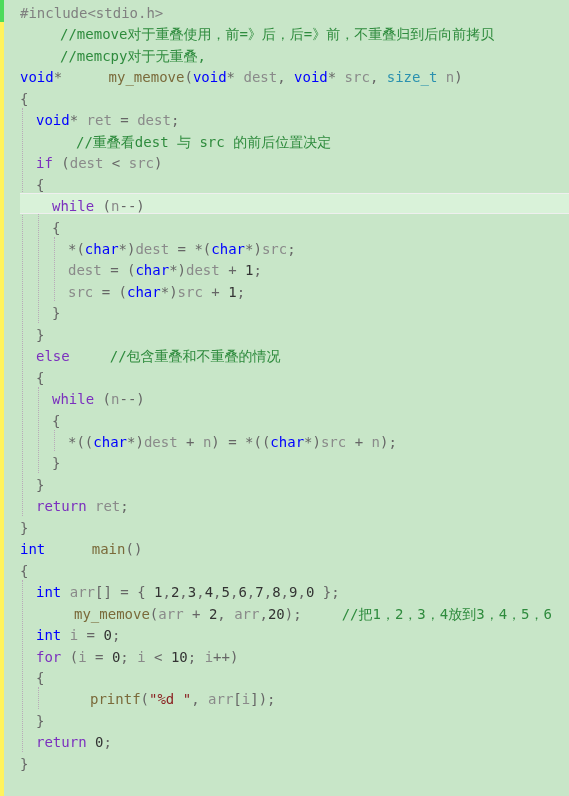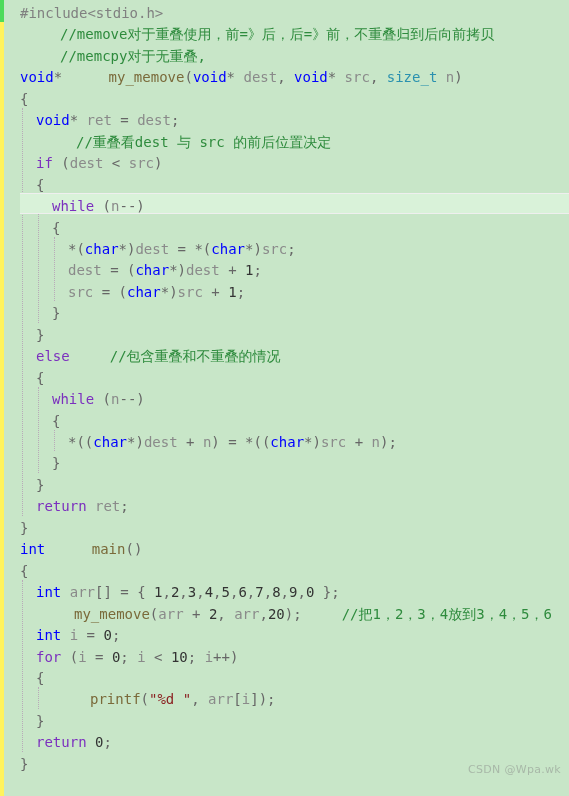--- a/index.html
+++ b/index.html
@@ -171,14 +171,13 @@
       <div class="indent" style="left: 38px; top: 387.1px; height: 85.8px;"></div>
       <div class="indent" style="left: 38px; top: 687.4px; height: 21.45px;"></div>
       <div class="indent" style="left: 54px; top: 236.95px; height: 64.35px;"></div>
       <div class="indent" style="left: 54px; top: 430px; height: 21.45px;"></div>
     </div>
 
   <div id="curline" style="top: 193.05px;"></div>
 
   <div id="code"><div class="line" style="top: 1px; left: 20px;"><span class="pre">#include&lt;stdio.h&gt;</span></div><div class="line" style="top: 22.45px; left: 20px;"><span class="cmt">//memove对于重叠使用，前=》后，后=》前，不重叠归到后向前拷贝</span></div><div class="line" style="top: 43.9px; left: 20px;"><span class="cmt">//memcpy对于无重叠,</span></div><div class="line" style="top: 65.35px; left: 20px;"><span class="kw">void</span><span class="pun">* </span><span class="fn">my_memove</span><span class="pun">(</span><span class="kw">void</span><span class="pun">* </span><span class="id">dest</span><span class="pun">, </span><span class="kw">void</span><span class="pun">* </span><span class="id">src</span><span class="pun">, </span><span class="ty2">size_t</span><span class="pun"> </span><span class="id">n</span><span class="pun">)</span></div><div class="line" style="top: 86.8px; left: 20px;"><span class="pun">{</span></div><div class="line" style="top: 108.25px; left: 36px;"><span class="kw">void</span><span class="pun">* </span><span class="id">ret</span><span class="pun"> = </span><span class="id">dest</span><span class="pun">;</span></div><div class="line" style="top: 129.7px; left: 36px;"><span class="cmt">//重叠看dest 与 src 的前后位置决定</span></div><div class="line" style="top: 151.15px; left: 36px;"><span class="kwp">if</span><span class="pun"> (</span><span class="id">dest</span><span class="pun"> &lt; </span><span class="id">src</span><span class="pun">)</span></div><div class="line" style="top: 172.6px; left: 36px;"><span class="pun">{</span></div><div class="line" style="top: 194.05px; left: 52px;"><span class="kwp">while</span><span class="pun"> (</span><span class="id">n</span><span class="pun">--)</span></div><div class="line" style="top: 215.5px; left: 52px;"><span class="pun">{</span></div><div class="line" style="top: 236.95px; left: 68px;"><span class="pun">*(</span><span class="kw">char</span><span class="pun">*)</span><span class="id">dest</span><span class="pun"> = *(</span><span class="kw">char</span><span class="pun">*)</span><span class="id">src</span><span class="pun">;</span></div><div class="line" style="top: 258.4px; left: 68px;"><span class="id">dest</span><span class="pun"> = (</span><span class="kw">char</span><span class="pun">*)</span><span class="id">dest</span><span class="pun"> + </span><span class="num">1</span><span class="pun">;</span></div><div class="line" style="top: 279.85px; left: 68px;"><span class="id">src</span><span class="pun"> = (</span><span class="kw">char</span><span class="pun">*)</span><span class="id">src</span><span class="pun"> + </span><span class="num">1</span><span class="pun">;</span></div><div class="line" style="top: 301.3px; left: 52px;"><span class="pun">}</span></div><div class="line" style="top: 322.75px; left: 36px;"><span class="pun">}</span></div><div class="line" style="top: 344.2px; left: 36px;"><span class="kwp">else</span><span class="cmt">//包含重叠和不重叠的情况</span></div><div class="line" style="top: 365.65px; left: 36px;"><span class="pun">{</span></div><div class="line" style="top: 387.1px; left: 52px;"><span class="kwp">while</span><span class="pun"> (</span><span class="id">n</span><span class="pun">--)</span></div><div class="line" style="top: 408.55px; left: 52px;"><span class="pun">{</span></div><div class="line" style="top: 430px; left: 68px;"><span class="pun">*((</span><span class="kw">char</span><span class="pun">*)</span><span class="id">dest</span><span class="pun"> + </span><span class="id">n</span><span class="pun">) = *((</span><span class="kw">char</span><span class="pun">*)</span><span class="id">src</span><span class="pun"> + </span><span class="id">n</span><span class="pun">);</span></div><div class="line" style="top: 451.45px; left: 52px;"><span class="pun">}</span></div><div class="line" style="top: 472.9px; left: 36px;"><span class="pun">}</span></div><div class="line" style="top: 494.35px; left: 36px;"><span class="kwp">return</span><span class="pun"> </span><span class="id">ret</span><span class="pun">;</span></div><div class="line" style="top: 515.8px; left: 20px;"><span class="pun">}</span></div><div class="line" style="top: 537.25px; left: 20px;"><span class="kw">int</span><span class="pun"> </span><span class="fn">main</span><span class="pun">()</span></div><div class="line" style="top: 558.7px; left: 20px;"><span class="pun">{</span></div><div class="line" style="top: 580.15px; left: 36px;"><span class="kw">int</span><span class="pun"> </span><span class="id">arr</span><span class="pun">[] = { </span><span class="num">1</span><span class="pun">,</span><span class="num">2</span><span class="pun">,</span><span class="num">3</span><span class="pun">,</span><span class="num">4</span><span class="pun">,</span><span class="num">5</span><span class="pun">,</span><span class="num">6</span><span class="pun">,</span><span class="num">7</span><span class="pun">,</span><span class="num">8</span><span class="pun">,</span><span class="num">9</span><span class="pun">,</span><span class="num">0</span><span class="pun"> };</span></div><div class="line" style="top: 601.6px; left: 36px;"><span class="fn">my_memove</span><span class="pun">(</span><span class="id">arr</span><span class="pun"> + </span><span class="num">2</span><span class="pun">, </span><span class="id">arr</span><span class="pun">,</span><span class="num">20</span><span class="pun">);</span><span class="cmt">//把1，2，3，4放到3，4，5，6</span></div><div class="line" style="top: 623.05px; left: 36px;"><span class="kw">int</span><span class="pun"> </span><span class="id">i</span><span class="pun"> = </span><span class="num">0</span><span class="pun">;</span></div><div class="line" style="top: 644.5px; left: 36px;"><span class="kwp">for</span><span class="pun"> (</span><span class="id">i</span><span class="pun"> = </span><span class="num">0</span><span class="pun">; </span><span class="id">i</span><span class="pun"> &lt; </span><span class="num">10</span><span class="pun">; </span><span class="id">i</span><span class="pun">++)</span></div><div class="line" style="top: 665.95px; left: 36px;"><span class="pun">{</span></div><div class="line" style="top: 687.4px; left: 52px;"><span class="fn">printf</span><span class="pun">(</span><span class="str">"%d "</span><span class="pun">, </span><span class="id">arr</span><span class="pun">[</span><span class="id">i</span><span class="pun">]);</span></div><div class="line" style="top: 708.85px; left: 36px;"><span class="pun">}</span></div><div class="line" style="top: 730.3px; left: 36px;"><span class="kwp">return</span><span class="pun"> </span><span class="num">0</span><span class="pun">;</span></div><div class="line" style="top: 751.75px; left: 20px;"><span class="pun">}</span></div></div>
 
-  <div id="watermark">CSDN @Wpa.wk</div>
 </div>
 
 </body></html>

